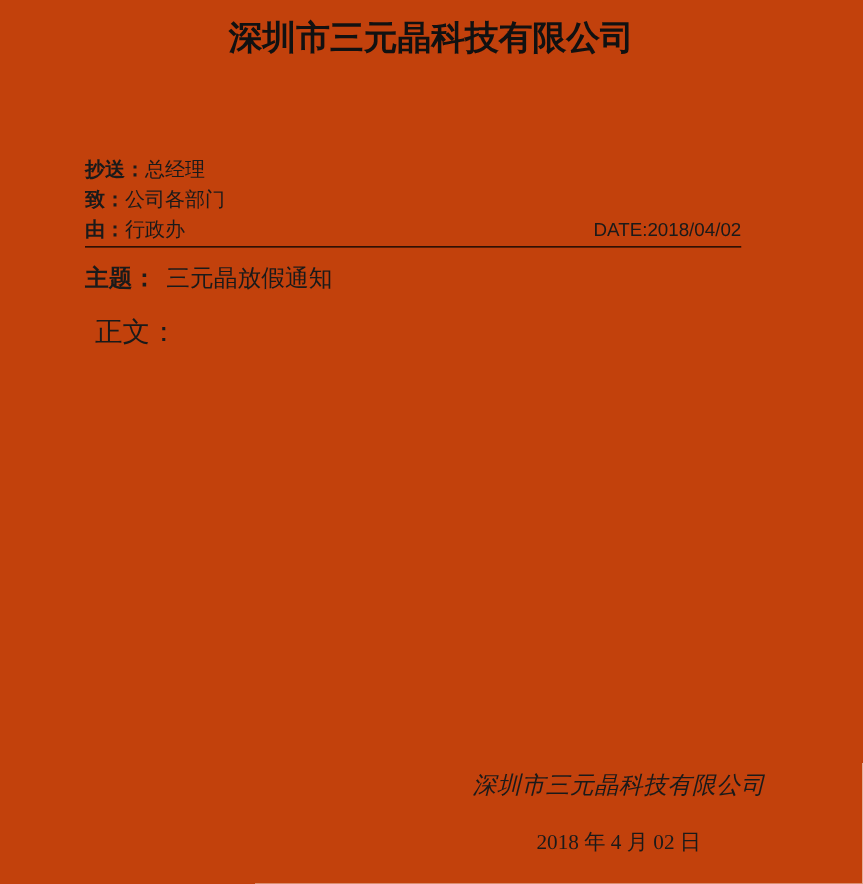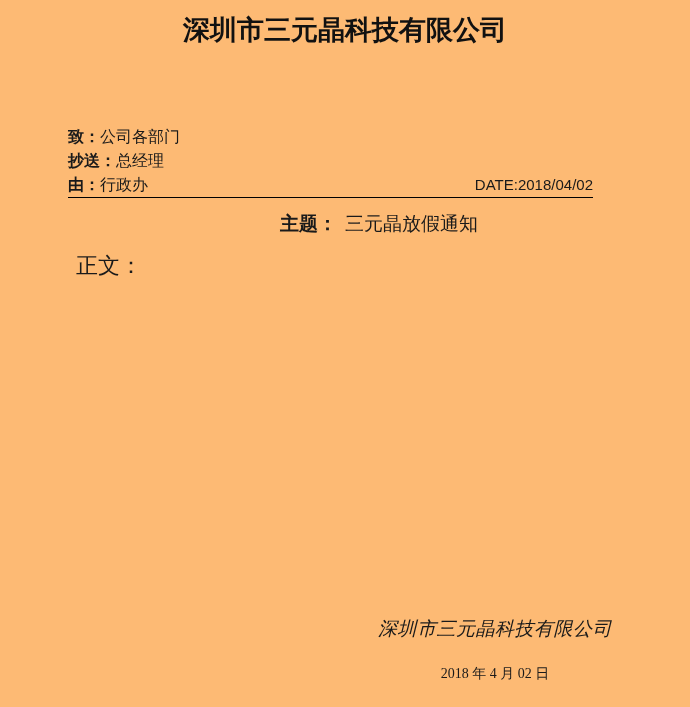--- a/index.html
+++ b/index.html
@@ -4,21 +4,21 @@
 <style>
   html, body {
     margin: 0;
     padding: 0;
     background: #ffffff;
   }
   .page {
     position: relative;
     width: 690px;
     height: 707px;
-    background: #fdba74;
+    background: #c2410c;
     color: #1a1a1a;
     font-family: "Liberation Serif", "DejaVu Serif", serif;
     overflow: hidden;
   }
   .doc-title {
     margin: 0;
     padding-top: 13px;
     text-align: center;
     font-size: 27px;
     line-height: 34px;
@@ -43,21 +43,20 @@
     border-bottom: 1px solid #000000;
   }
   .date {
     font-family: "Liberation Sans", "DejaVu Sans", sans-serif;
     font-size: 15px;
   }
   .subject-row {
     margin: 13px 0 16px 68px;
     font-size: 19px;
     line-height: 26px;
-    text-align: center;
   }
   .subject-row .lbl {
     font-weight: bold;
     margin-right: 8px;
   }
   .body-label {
     margin: 14px 0 0 76px;
     font-size: 22px;
     line-height: 26px;
   }
@@ -83,38 +82,38 @@
   }
   .sig-company {
     font-size: 19px;
     line-height: 26px;
     font-style: italic;
     letter-spacing: 0.5px;
     white-space: nowrap;
   }
   .sig-date {
     margin-top: 21px;
-    font-size: 14px;
+    font-size: 17px;
     line-height: 22px;
     white-space: nowrap;
   }
 </style>
 </head>
 <body>
 
 <div class="page">
 
   <h1 class="doc-title">深圳市三元晶科技有限公司</h1>
 
   <div class="memo-header">
     <div class="memo-row">
-      <span class="lbl">致：</span><span>公司各部门</span>
+      <span class="lbl">抄送：</span><span>总经理</span>
     </div>
     <div class="memo-row">
-      <span class="lbl">抄送：</span><span>总经理</span>
+      <span class="lbl">致：</span><span>公司各部门</span>
     </div>
     <div class="memo-row from-row">
       <span>
         <span class="lbl">由：</span><span>行政办</span>
       </span>
       <span class="date">DATE:2018/04/02</span>
     </div>
   </div>
 
   <div class="subject-row">

